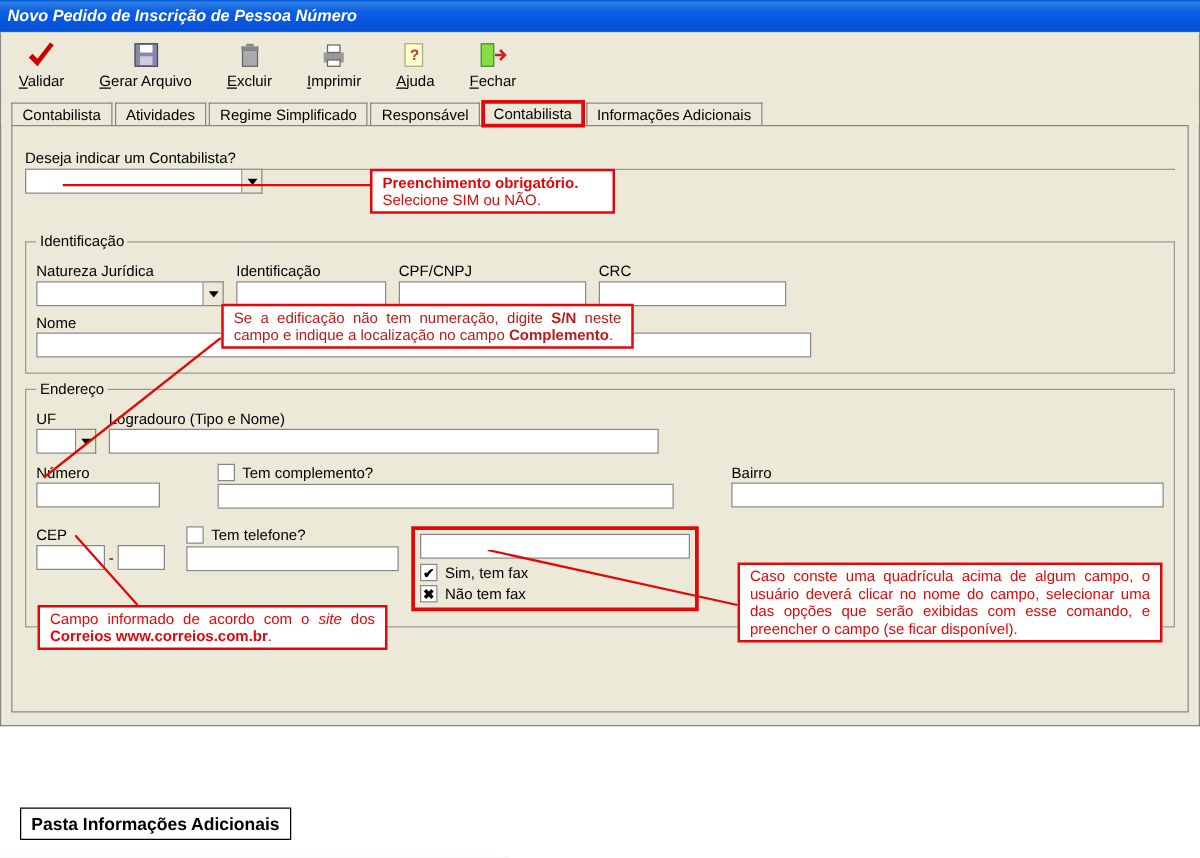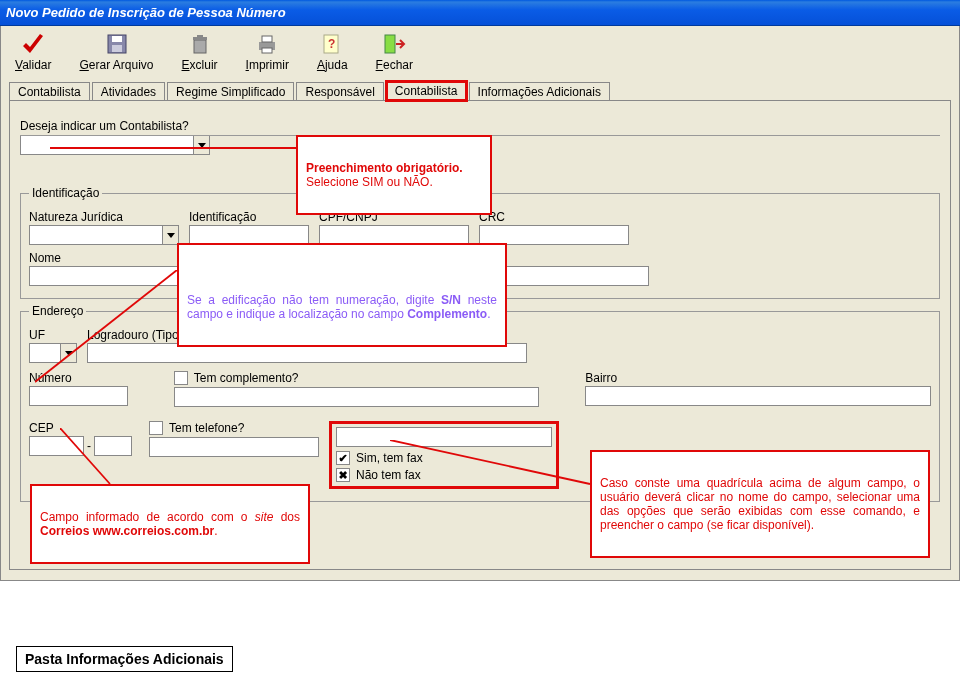--- a/index.html
+++ b/index.html
@@ -21,21 +21,21 @@
 .dd { display: flex; }
 .dd .txtbox { flex: 1; }
 .dd .arrow { width: 16px; height: 20px; background: #ece9d8; border: 1px solid #888; border-left: none; display: flex; align-items: center; justify-content: center; }
 .dd .arrow::after { content: ""; border-left: 4px solid transparent; border-right: 4px solid transparent; border-top: 5px solid #000; }
 .fieldset { border: 1px solid #999; position: relative; padding: 16px 8px 8px 8px; margin-top: 10px; }
 .fieldset > .legend { position: absolute; top: -8px; left: 8px; background: #ece9d8; padding: 0 3px; font-size: 12px; }
 .chk { width: 14px; height: 14px; border: 1px solid #888; background: #fff; display: inline-flex; align-items: center; justify-content: center; font-size: 11px; font-weight: bold; }
 .chkrow { display: flex; align-items: center; gap: 6px; font-size: 12px; }
 .hline { position: absolute; left: 10px; right: 10px; top: 34px; height: 1px; background: #999; }
 
-.callout { position: absolute; border: 2px solid #e00808; background: #fff; font-size: 12px; padding: 24px 8px; z-index: 50; }
+.callout { position: absolute; border: 2px solid #e00808; background: #fff; font-size: 12px; padding: 2px 8px; z-index: 50; }
 .callout .line1 { color: #e00808; text-align: justify; }
 .legendblk span { display: inline; }
 
 svg.leader { position: absolute; z-index: 40; pointer-events: none; }
 svg.leader line { stroke: #e00808; stroke-width: 1.8; }
 
 .bottom-label { position: absolute; left: 16px; top: 646px; border: 1px solid #000; padding: 4px 8px; font-size: 14px; font-weight: bold; background: #fff; }
 </style>
 </head>
 <body>
@@ -207,21 +207,21 @@
 
 <div class="callout" style="left:296px;top:135px;width:196px;">
   <div class="line1"><b>Preenchimento obrigatório.</b></div>
   <div class="line1"><span style="color:#e00808;">Selecione SIM ou NÃO.</span></div>
 </div>
 <svg class="leader" style="left:50px;top:128px;width:250px;height:50px;">
     <line x1="0" y1="20" x2="246" y2="20"></line>
   </svg>
 
 <div class="callout legendblk" style="left:177px;top:243px;width:330px;">
-  <div class="line1" style="color:#8b5cf6;text-align:justify;margin-top:24px;">
+  <div class="line1" style="color:#b91c1c;text-align:justify;">
     <span>Se a edificação não tem numeração, digite </span><b>S/N</b><span> neste campo e indique a localização no campo </span><b>Complemento</b><span>.</span>
   </div>
 </div>
 <svg class="leader" style="left:35px;top:270px;width:150px;height:120px;">
     <line x1="142" y1="0" x2="0" y2="112"></line>
   </svg>
 
 <div class="callout legendblk" style="left:30px;top:484px;width:280px;">
   <div class="line1" style="color:#e00808;">
     <span>Campo informado de acordo com o </span><i>site</i><span> dos </span><b>Correios www.correios.com.br</b><span>.</span>

